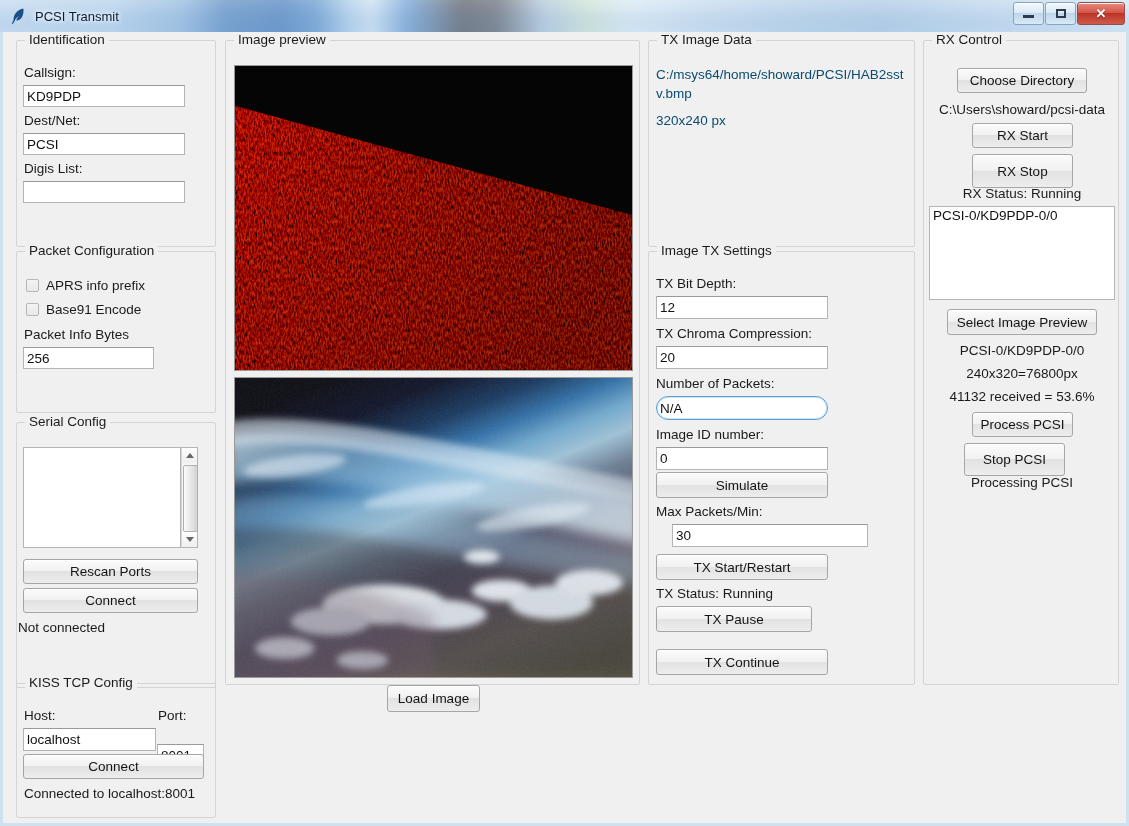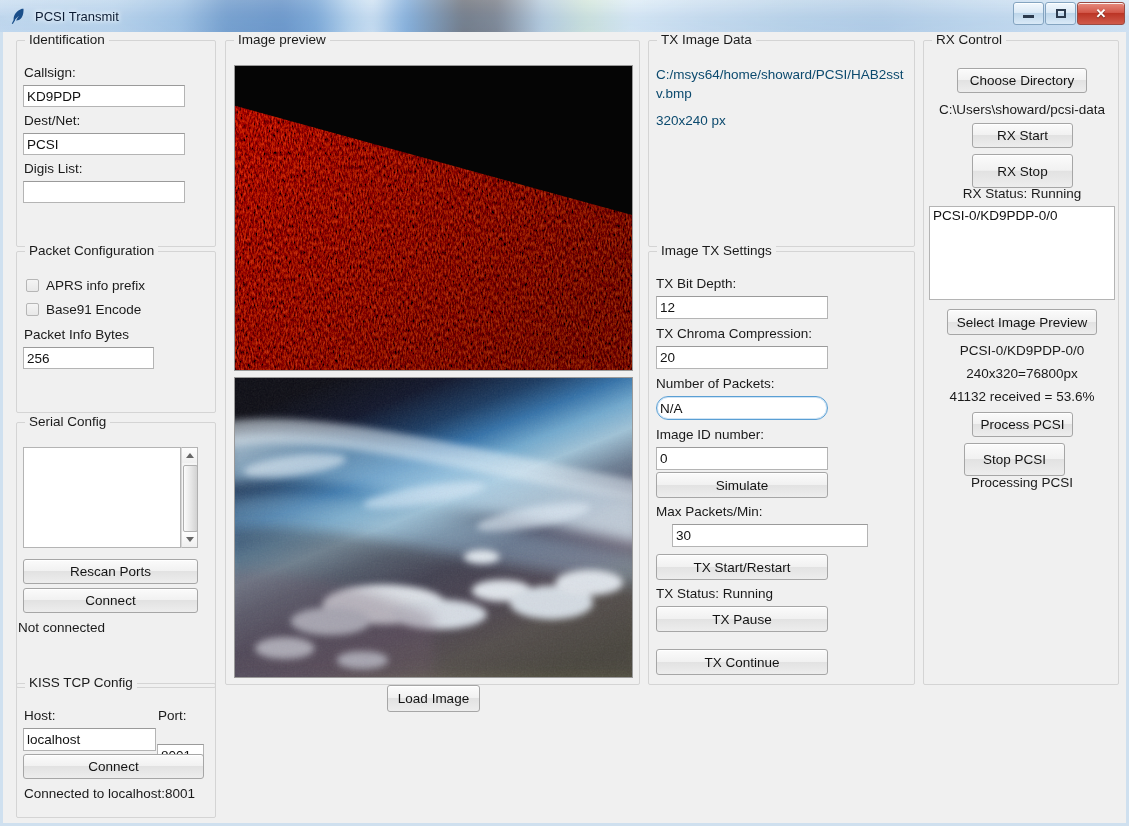--- a/index.html
+++ b/index.html
@@ -449,21 +449,21 @@
 
       <div class="btn" style="left:7px; top:220px; width:172px; height:26px;">Simulate</div>
 
       <span class="lbl" style="left:7px; top:252px;">Max Packets/Min:</span>
       <input class="tfield" style="left: 7px; top: 272px; width: 196px; height: 23px; margin-left: 16px;" value="30">
 
       <div class="btn" style="left:7px; top:302px; width:172px; height:26px;">TX Start/Restart</div>
 
       <span class="lbl" style="left:7px; top:334px;">TX Status: Running</span>
 
-      <div class="btn" style="left:7px; top:354px; width:172px; height:26px;text-align:center;">TX Pause</div>
+      <div class="btn" style="left:7px; top:354px; width:156px; height:26px;text-align:center;">TX Pause</div>
       <div class="btn" style="left:7px; top:397px; width:172px; height:26px;">TX Continue</div>
     </div>
 
     <div class="group" style="left:920px; top:8px; width:196px; height:645px;">
       <span class="legend">RX Control</span>
 
       <div class="btn" style="left:33px; top:27px; width:130px; height:25px;">Choose Directory</div>
 
       <div class="center-text" style="left:0; top:61px; width:196px;">C:\Users\showard/pcsi-data</div>
 

